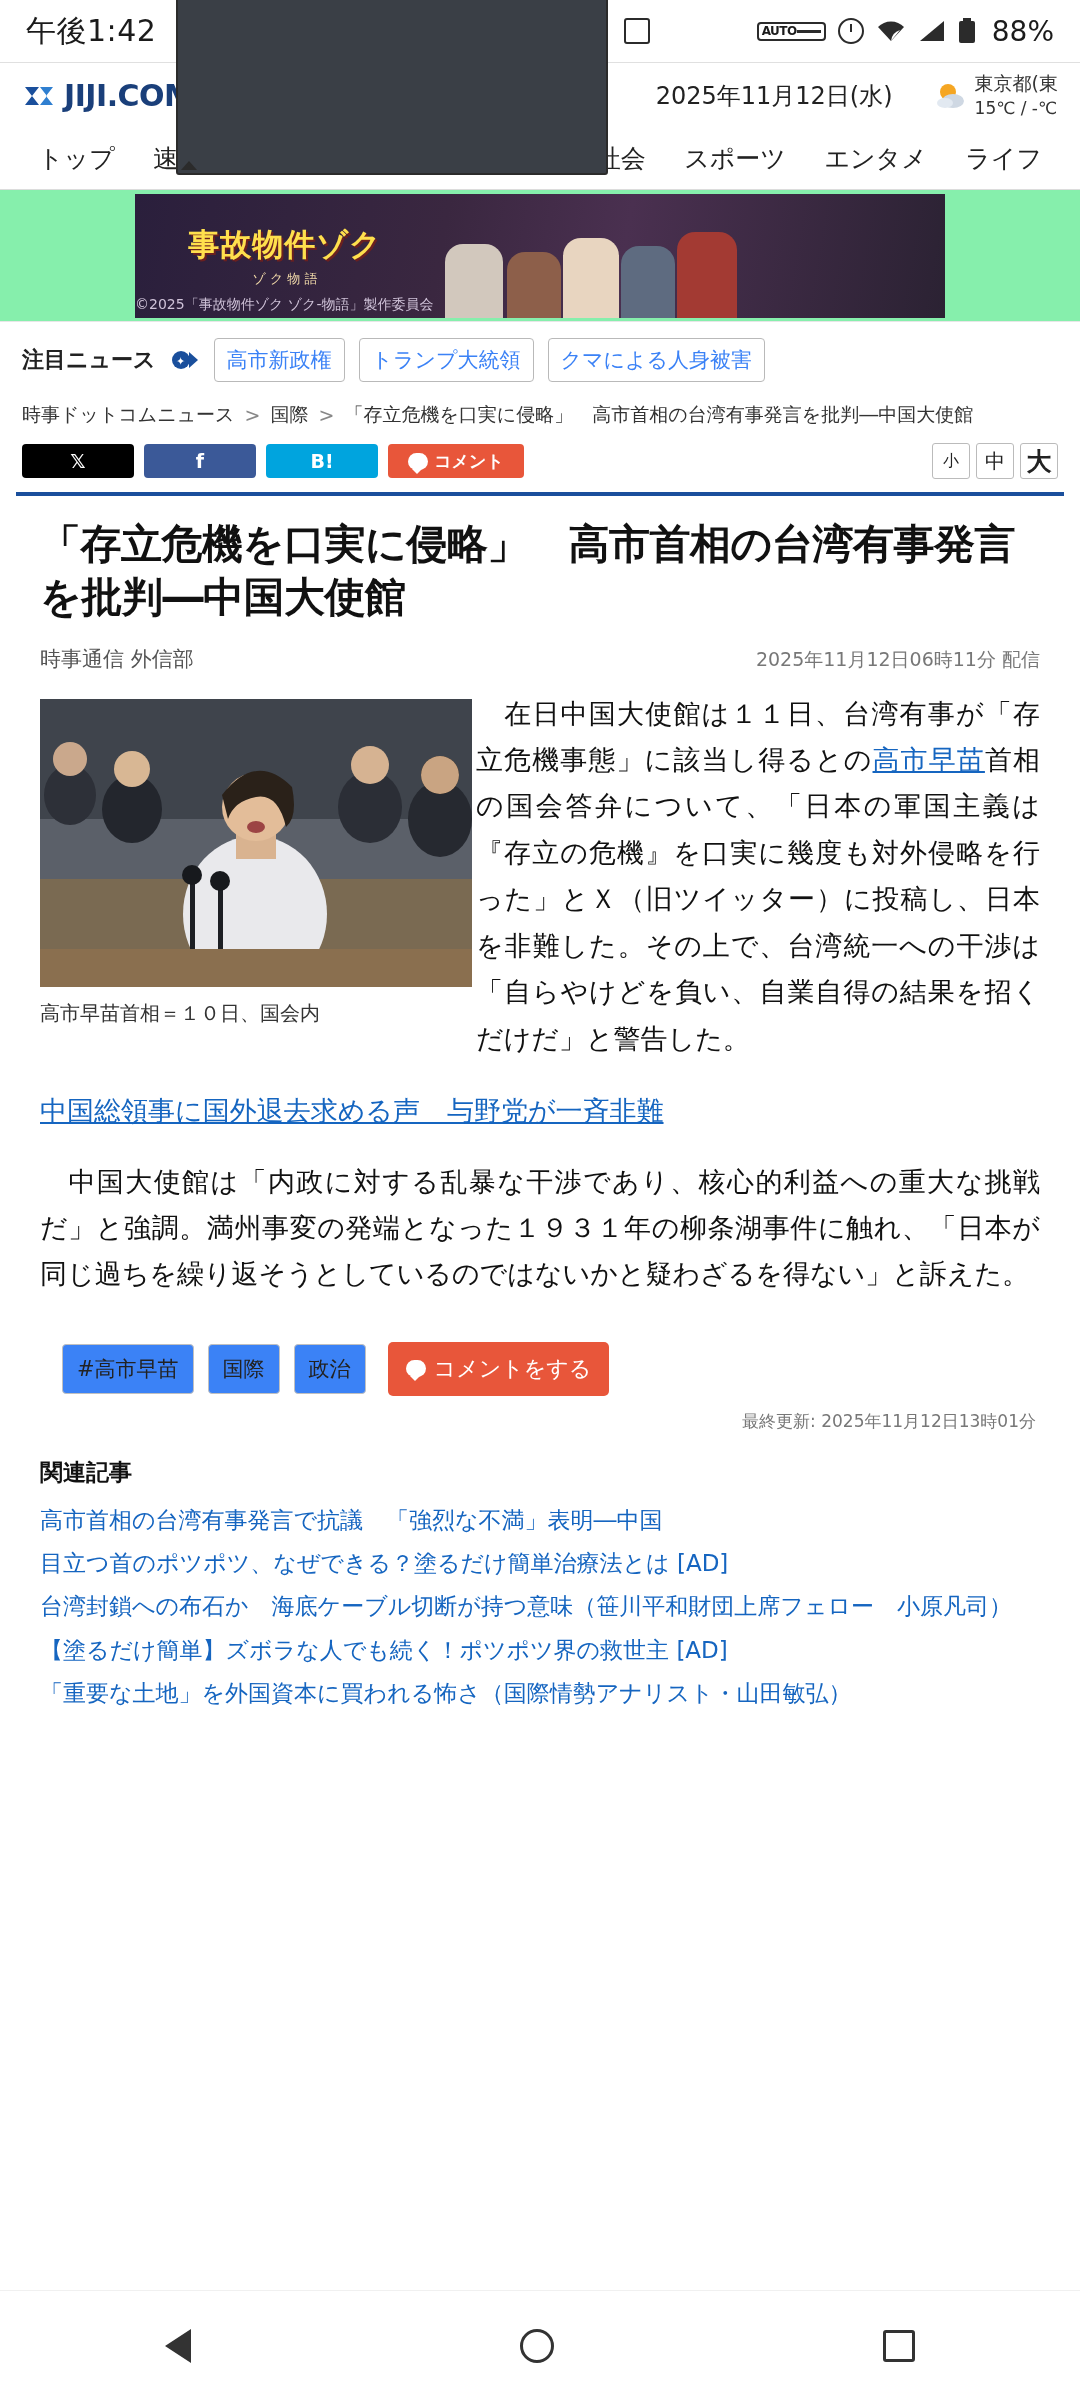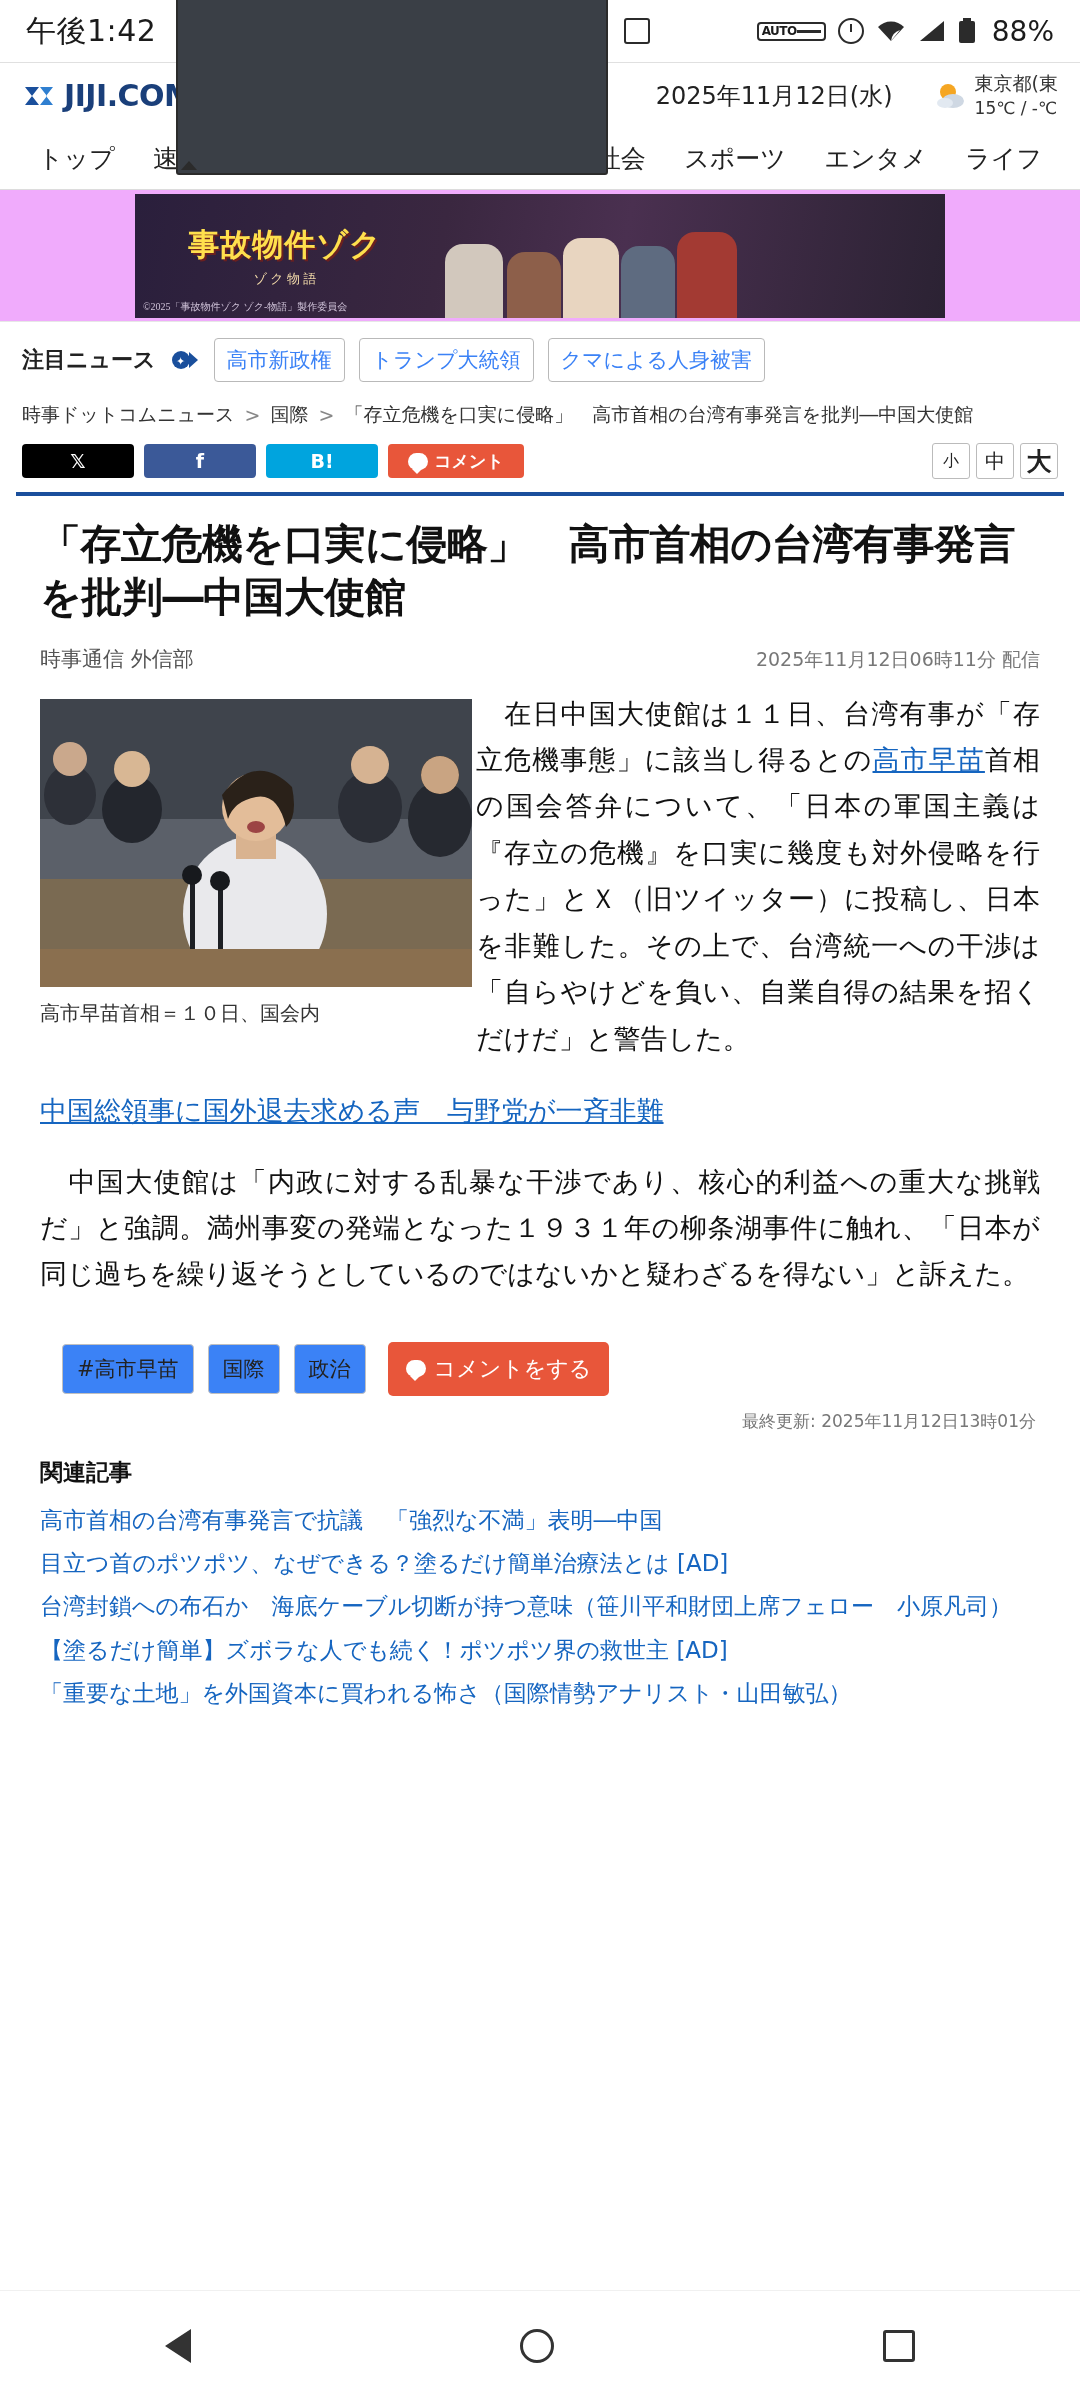--- a/index.html
+++ b/index.html
@@ -110,26 +110,25 @@
   .nav-item {
     font-size: 25px;
     color: #222;
     white-space: nowrap;
   }
 
   
   .ad-banner {
     width: 100%;
     height: 132px;
-    background: #f0abfc;
+    background: #86efac;
     display: flex;
     justify-content: center;
     align-items: center;
     border-bottom: 1px solid #e7e7e7;
-    font-family: Liberation Serif, serif;
   }
   .ad-inner {
     width: 810px;
     height: 124px;
     background: linear-gradient(100deg,#2a1f3c 0%, #3a2740 38%, #4a3050 60%, #2b2233 100%);
     position: relative;
     overflow: hidden;
     display: flex;
     align-items: center;
   }
@@ -139,21 +138,21 @@
     display:flex; flex-direction: column; justify-content:center; align-items:center;
   }
   .ad-title {
     color: #ffe04d;
     font-size: 31px;
     font-weight: bold;
     letter-spacing: 1px;
     text-shadow: 2px 2px 0 #6b2020;
   }
   .ad-sub { color:#f0d8a8; font-size:13px; margin-top:4px;}
-  .ad-fine { position:absolute; bottom:4px; left:8px; color:#cfc2d8; font-size:10px;}
+  .ad-fine { position:absolute; bottom:4px; left:0; color:#cfc2d8; font-size:14px;}
   .ad-people { flex: 1; height: 100%; position: relative; }
   .person { position: absolute; bottom: 0; border-radius: 18px 18px 0 0; }
   .ad-right {
     width: 215px; height: 100%;
     display: flex; flex-direction: column; align-items: center; justify-content: center;
     gap: 8px;
     color: #fff;
     z-index: 3;
   }
   .ad-right .l1 { font-size: 21px; color: #ffe04d; font-weight: bold; }

